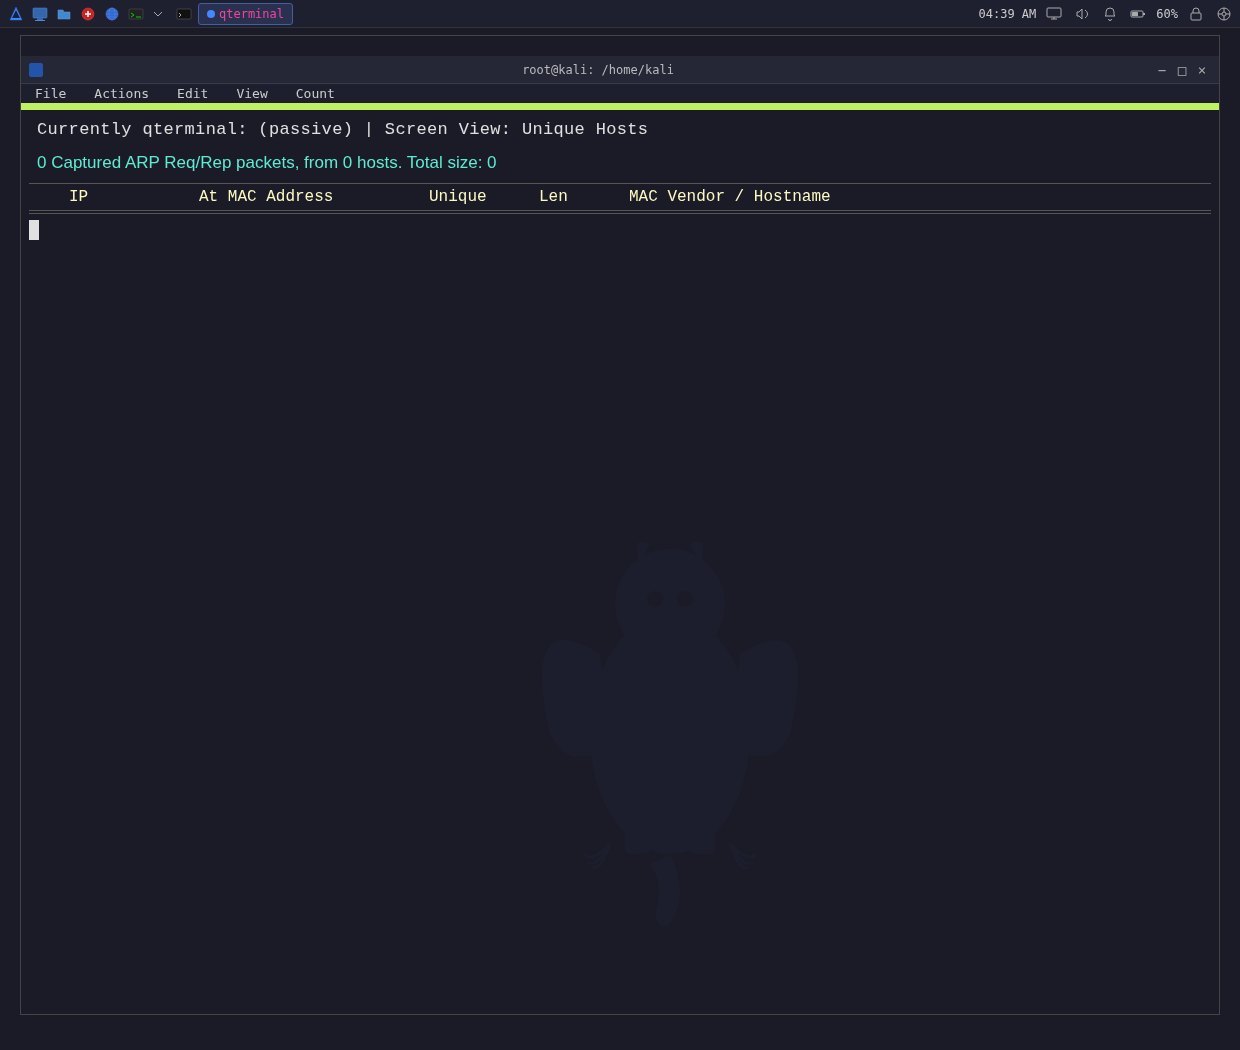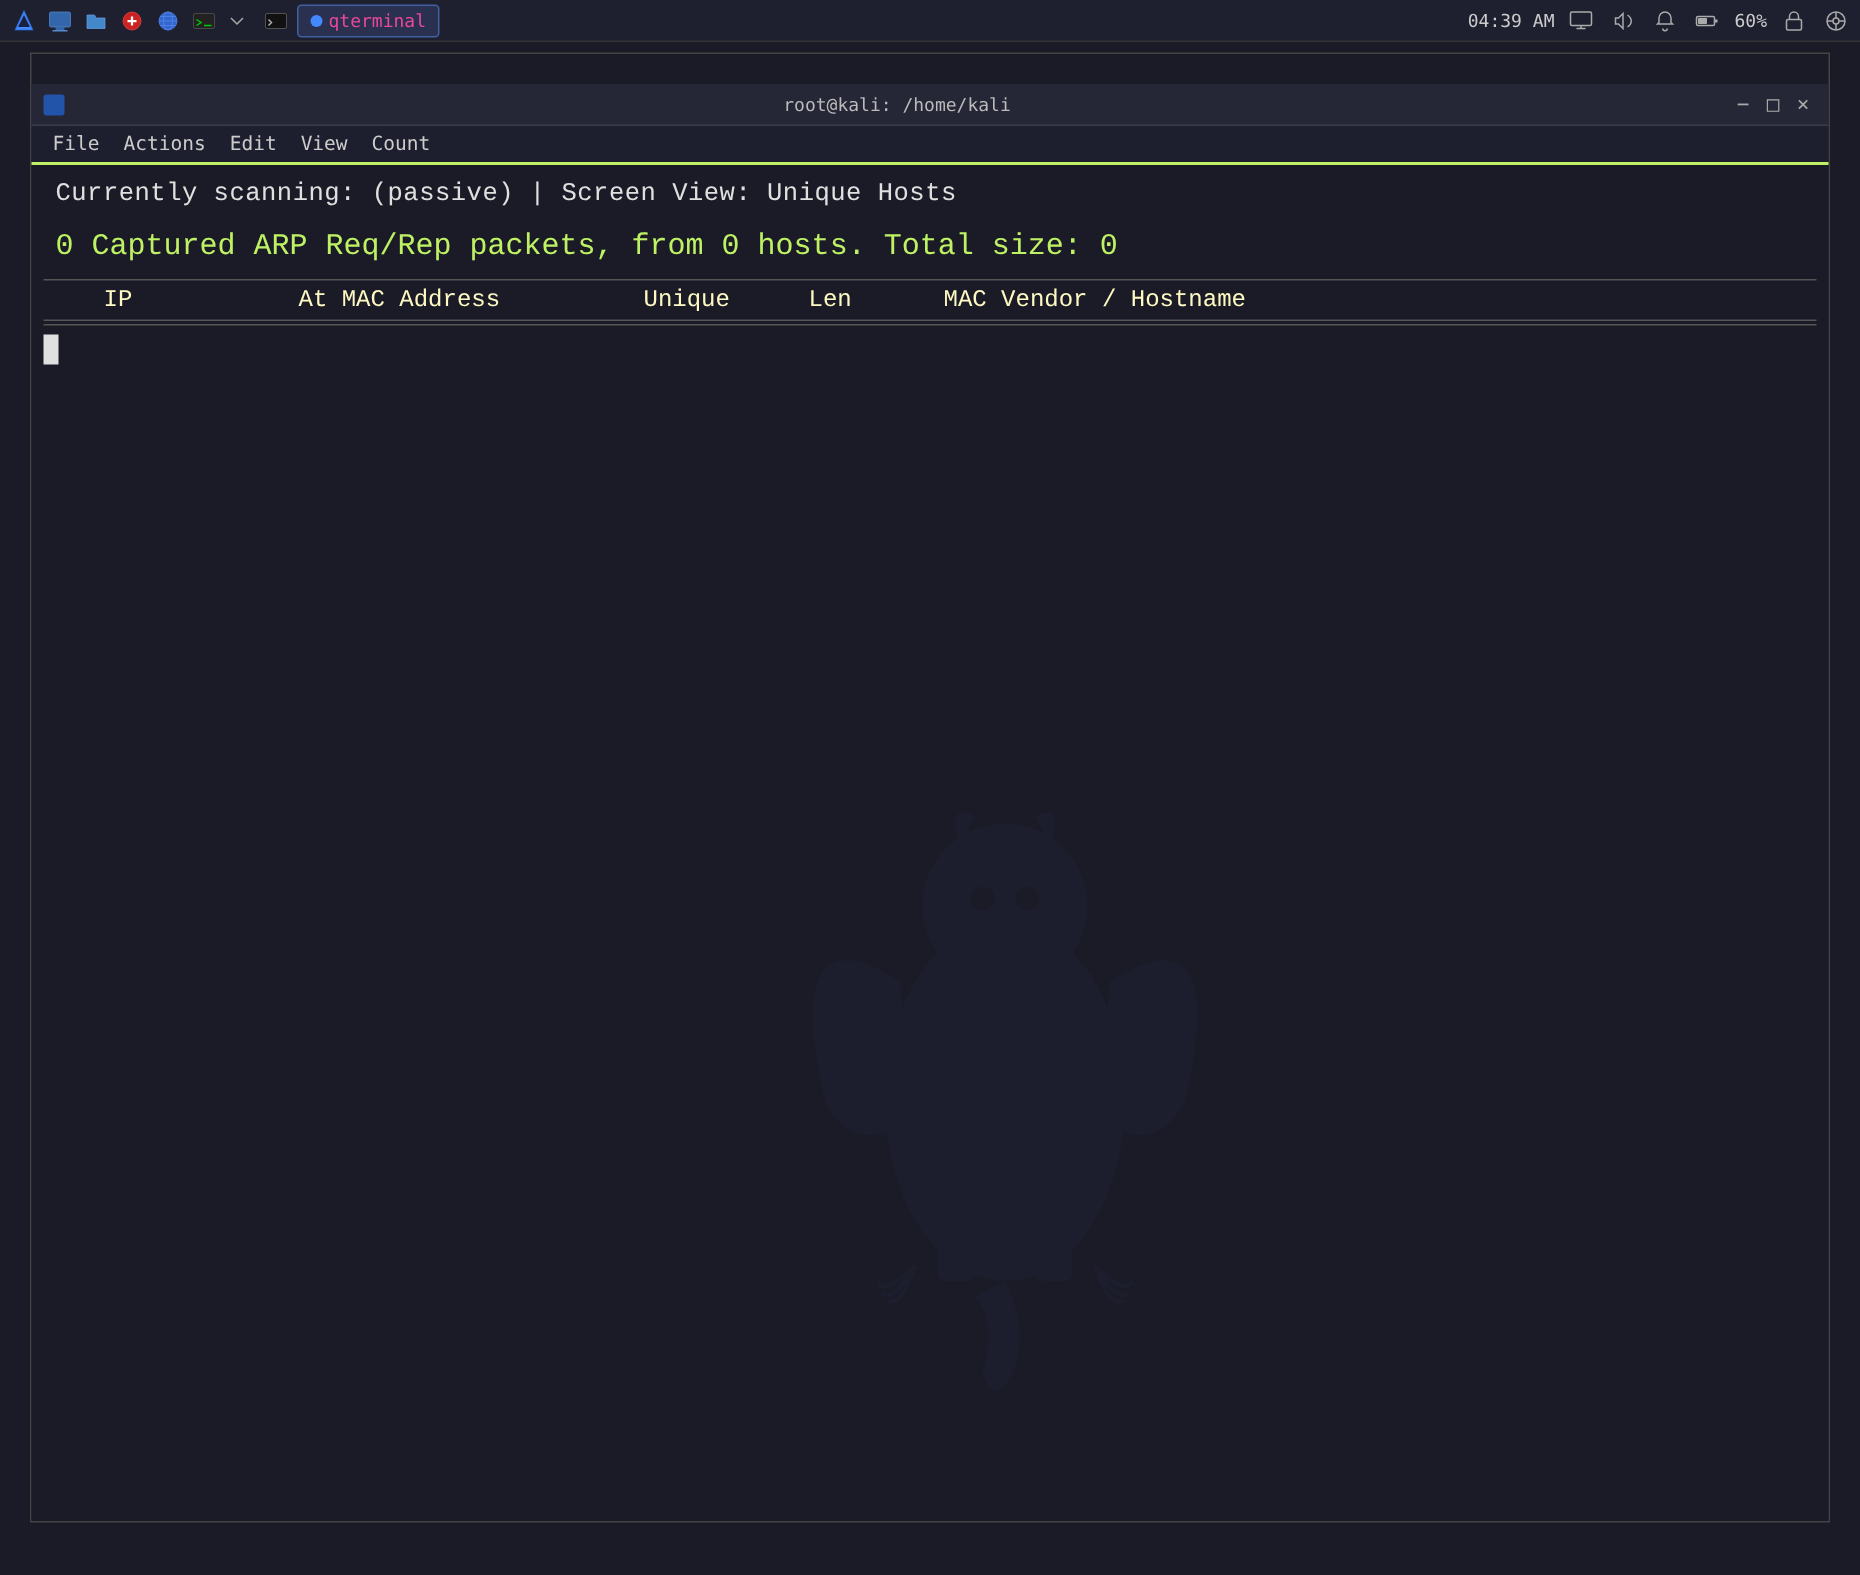--- a/index.html
+++ b/index.html
@@ -127,22 +127,22 @@
       border-radius: 2px;
     }
 
     
     #menubar {
       height: 26px;
       background: #1e1f2e;
       display: flex;
       align-items: center;
       padding: 0 6px;
-      gap: 0;
-      border-bottom: 2px solid #bef264;
+      gap: 12px;
+      border-bottom: 7px solid #bef264;
     }
     .menu-item {
       color: #ccc;
       font-size: 13px;
       font-family: monospace;
       padding: 2px 8px;
       cursor: pointer;
       border-radius: 3px;
     }
 
@@ -162,23 +162,23 @@
       padding: 10px 16px;
       color: #e0e0e0;
       font-size: 17px;
       font-family: 'Courier New', monospace;
       letter-spacing: 0.02em;
     }
 
     
     #packets-line {
       padding: 4px 16px 10px;
-      color: #bef264;
-      font-size: 20px;
-      font-family: Liberation Mono, monospace;
+      color: #5eead4;
+      font-size: 17px;
+      font-family: Liberation Sans, sans-serif;
     }
 
     
     #table-header {
       padding: 4px 0;
       border-top: 1px solid #555;
       border-bottom: 1px solid #555;
       display: flex;
       align-items: center;
       margin: 0 8px;
@@ -365,21 +365,21 @@
 
   <div id="menubar">
     <div class="menu-item">File</div>
     <div class="menu-item">Actions</div>
     <div class="menu-item">Edit</div>
     <div class="menu-item">View</div>
     <div class="menu-item">Count</div>
   </div>
 
   <div id="content">
-    <div id="status-line">Currently scanning: (passive)   |   Screen View: Unique Hosts</div>
+    <div id="status-line">Currently qterminal: (passive)   |   Screen View: Unique Hosts</div>
     <div id="packets-line">0 Captured ARP Req/Rep packets, from 0 hosts.   Total size: 0</div>
 
     <div id="table-header">
       <div class="th-cell th-ip">IP</div>
       <div class="th-cell th-at">At MAC Address</div>
       <div class="th-cell th-count">Unique</div>
       <div class="th-cell th-len">Len</div>
       <div class="th-cell th-vendor">MAC Vendor / Hostname</div>
     </div>
 

